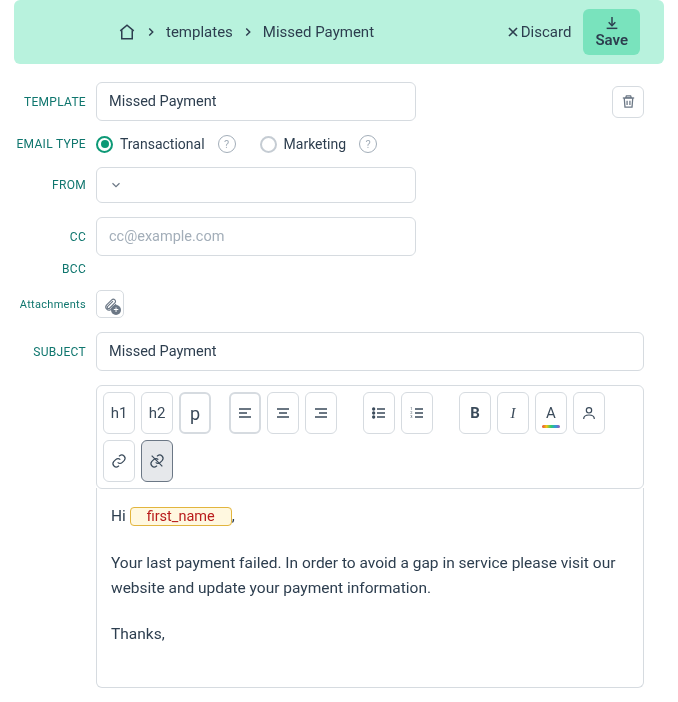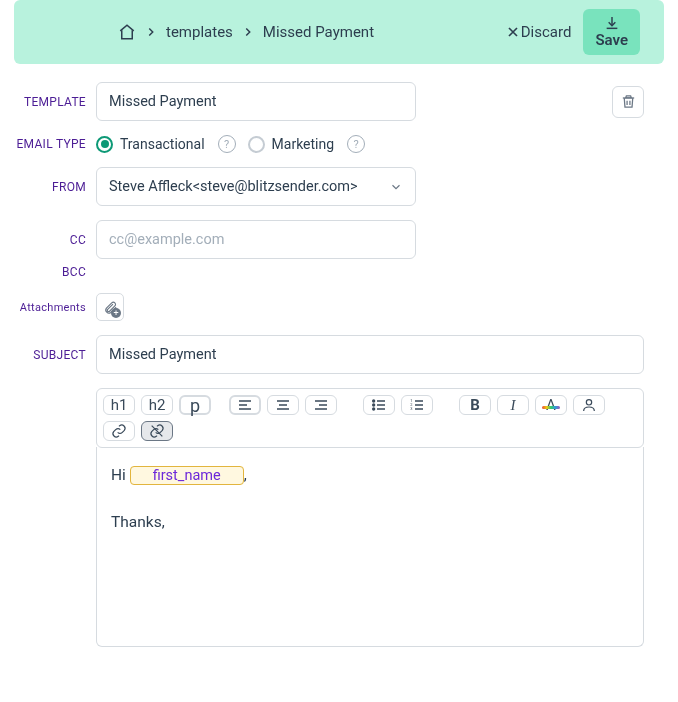--- a/index.html
+++ b/index.html
@@ -50,21 +50,21 @@
     display: flex;
     align-items: center;
     margin-bottom: 14px;
   }
   .label {
     width: 82px;
     min-width: 82px;
     text-align: right;
     padding-right: 10px;
     font-size: 12px;
-    color: #4c1d95;
+    color: #0f766e;
     letter-spacing: 0.3px;
   }
   .label-lower { font-size: 11px; }
   .field-wrap { flex: 1; display: flex; align-items: center; }
   .field-320 { width: 320px; }
   input[type=text], .select-box {
     border: 1px solid #d6dbe0;
     border-radius: 6px;
     padding: 10px 12px;
     font-size: 14.5px;
@@ -82,21 +82,21 @@
   }
   .trash-btn {
     margin-left: auto;
     width: 32px; height: 32px;
     border: 1px solid #d6dbe0;
     border-radius: 6px;
     display: flex; align-items: center; justify-content: center;
     cursor: pointer;
     color: #6b7785;
   }
-  .radio-group { display: flex; align-items: center; gap: 12px; }
+  .radio-group { display: flex; align-items: center; gap: 24px; }
   .radio-item { display: flex; align-items: center; gap: 7px; cursor: pointer; }
   .radio { width: 17px; height: 17px; border-radius: 50%; border: 2px solid #c5ccd3; background: #fff; position: relative; }
   .radio.checked { border-color: #0d9976; }
   .radio.checked::after { content:""; position:absolute; inset:2.5px; border-radius:50%; background:#0d9976; }
   .helpq {
     width: 18px; height: 18px; border-radius: 50%;
     border: 1.3px solid #a3aeb9;
     display: inline-flex; align-items: center; justify-content: center;
     font-size: 11px; color: #a3aeb9;
     margin-left: 6px;
@@ -110,21 +110,21 @@
     position: relative;
     color: #6b7785;
   }
   .attach-plus {
     position:absolute; right:2px; bottom:2px;
     width:10px;height:10px;border-radius:50%;background:#6b7785;color:#fff;
     font-size:9px;line-height:10px;text-align:center;
   }
   .subject-input { width: 100%; }
   .tbtn {
-    width: 32px; height: 20px;
+    width: 32px; height: 42px;
     border: 1px solid #d6dbe0;
     border-radius: 6px;
     display:flex; align-items:center; justify-content:center;
     cursor:pointer;
     font-size: 15px;
     color:#3a4a5a;
     background:#fff;
   }
   .tbtn.text18 { font-size: 18px; }
   .tbtn.bold { font-weight: 700; }
@@ -154,22 +154,22 @@
     border: 1px solid #d6dbe0;
     border-radius: 6px 6px 0 0;
     padding: 6px 6px;
     display:flex; gap:6px; align-items:center; flex-wrap:wrap;
   }
   .editor, .toolbar-wrap { margin-right: 0; }
   .mergefield {
     background:#fff8e0;
     border:1px solid #e2b53e;
     border-radius:4px;
-    padding: 0 22px;
-    color:#6d28d9;
+    padding: 0 16px;
+    color:#b91c1c;
     font-size:14.5px;
   }
   svg { display:block; }
 </style>
 </head>
 <body>
 
 <div class="topbar">
   <div class="breadcrumb">
     <span style="cursor:pointer;color:#2d3e4f">
@@ -249,21 +249,20 @@
       </div>
     </div>
   </div>
 
 
   <div class="row">
     <div class="label">FROM</div>
     <div class="field-wrap">
       <div class="field-320">
         <div class="select-box">
-          <span>Steve Affleck&lt;steve@blitzsender.com&gt;</span>
           <span>
             <svg width="14" height="14" viewBox="0 0 24 24" fill="none" stroke="#6b7785" stroke-width="2">
                 <path d="m6 9 6 6 6-6"></path>
               </svg>
           </span>
         </div>
       </div>
     </div>
   </div>
 
@@ -390,16 +389,17 @@
             <path d="M4 4l16 16"></path>
           </svg>
         </span>
     </div>
   </div>
 
   <div class="editor" style="border-top:none;border-radius:0 0 6px 6px;margin-top:-1px">
     <p>
       <span>Hi </span><span class="mergefield">first_name</span><span>,</span>
     </p>
+    <p style="margin-top:22px">Your last payment failed.  In order to avoid a gap in service please visit our website and update your payment information.</p>
     <p style="margin-top:22px">Thanks,</p>
   </div>
 
 </div>
 
 </body></html>

